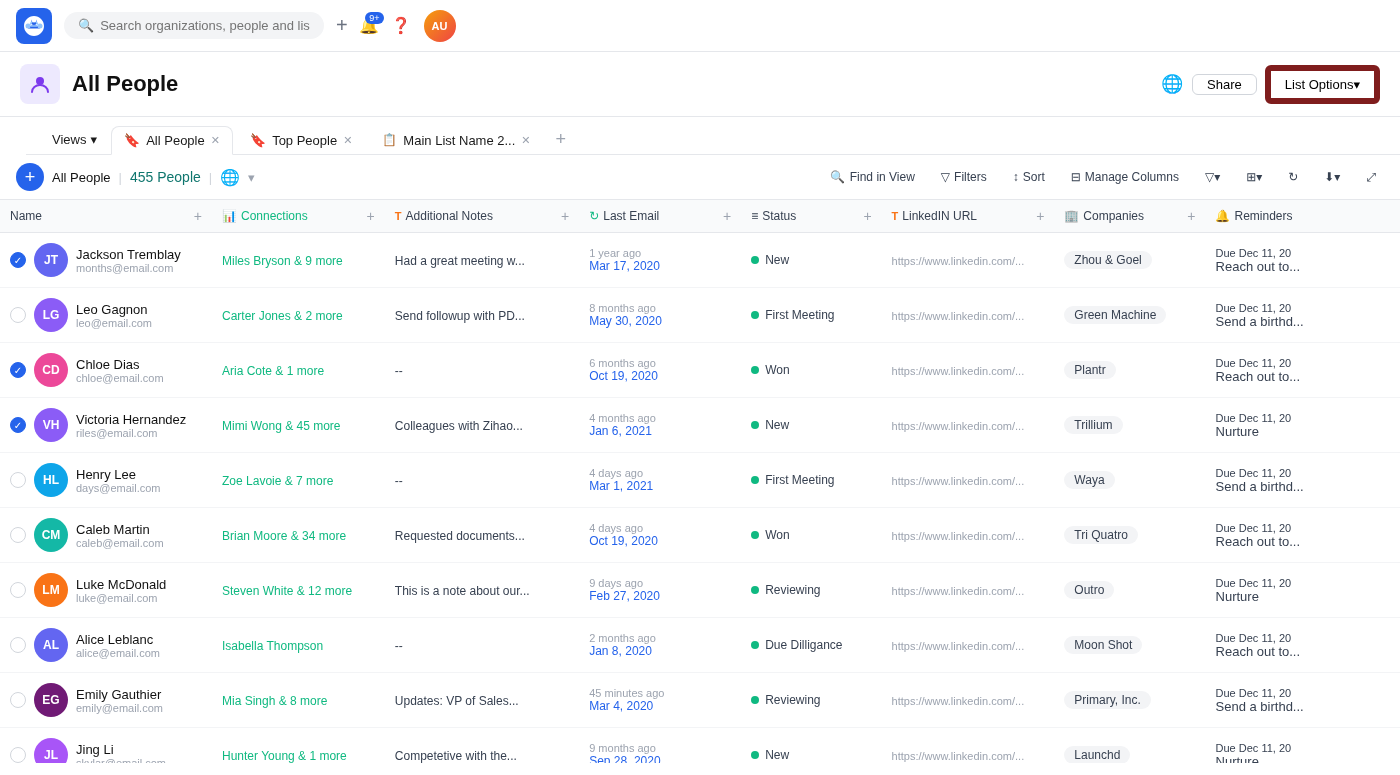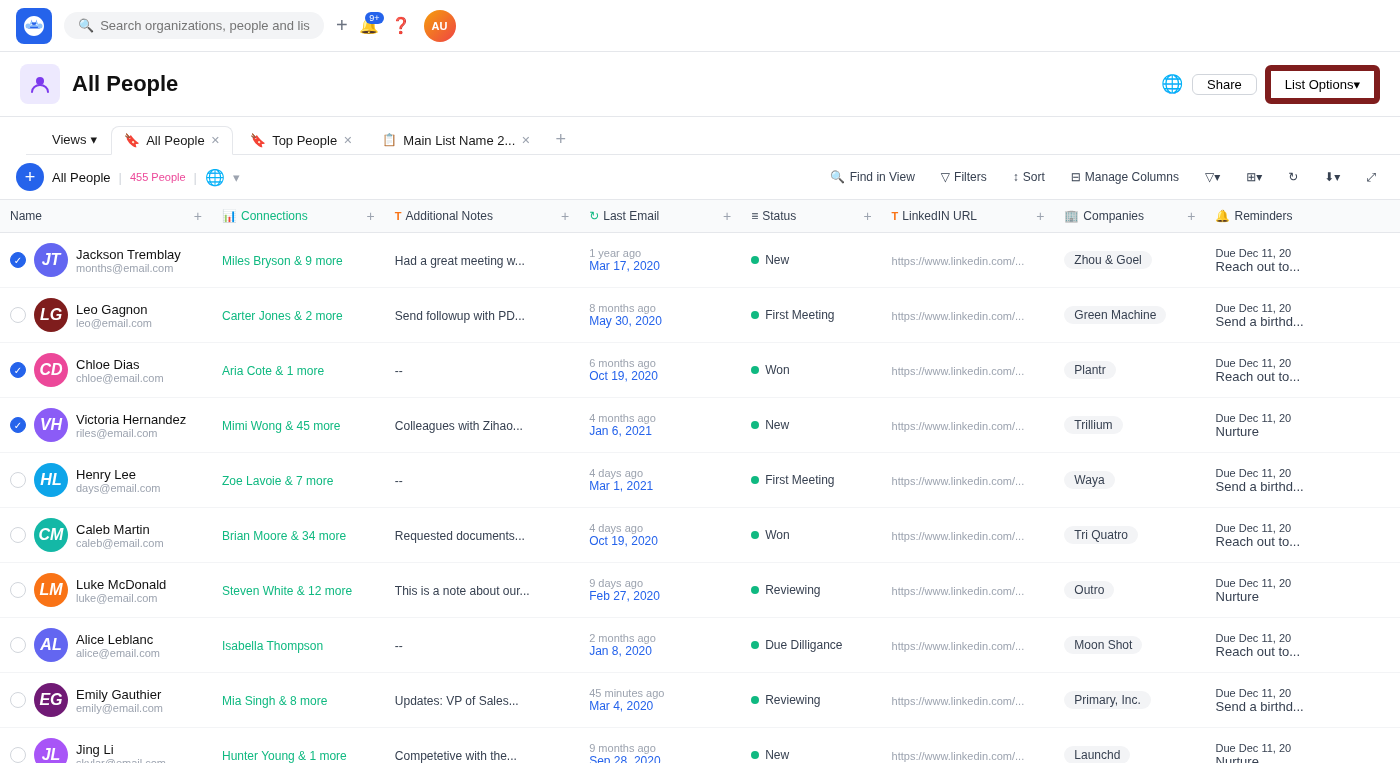--- a/index.html
+++ b/index.html
@@ -34,35 +34,35 @@
     .tab { display: flex; align-items: center; gap: 6px; padding: 6px 12px; border-radius: 8px 8px 0 0; font-size: 13px; cursor: pointer; border: 1px solid transparent; margin-bottom: -1px; }
     .tab.active { background: #fff; border: 1px solid #e5e7eb; border-bottom-color: #fff; font-weight: 500; }
     .tab-close { color: #9ca3af; font-size: 11px; cursor: pointer; }
     .tab-add { background: none; border: none; cursor: pointer; font-size: 18px; color: #9ca3af; padding: 4px 8px; }
 
     
     .toolbar { display: flex; align-items: center; padding: 8px 16px; gap: 8px; border-bottom: 1px solid #e5e7eb; }
     .add-btn { width: 28px; height: 28px; background: #2563eb; border-radius: 50%; display: flex; align-items: center; justify-content: center; color: #fff; font-size: 18px; cursor: pointer; border: none; }
     .toolbar-label { font-size: 13px; font-weight: 500; color: #111; }
     .toolbar-sep { color: #d1d5db; }
-    .toolbar-count { font-size: 11px; color: #ec4899; }
+    .toolbar-count { font-size: 14px; color: #0f766e; }
     .globe-small { font-size: 16px; color: #6b7280; cursor: pointer; }
     .toolbar-right { display: flex; align-items: center; gap: 10px; margin-left: auto; }
     .tool-btn { display: flex; align-items: center; gap: 4px; background: none; border: none; cursor: pointer; font-size: 12px; color: #374151; padding: 4px 8px; border-radius: 4px; }
 
     
     .table-container { overflow: auto; height: calc(775px - 52px - 64px - 48px - 48px); }
     table { width: 100%; border-collapse: collapse; min-width: 1200px; }
     thead th { position: sticky; top: 0; background: #f9fafb; padding: 8px 10px; text-align: left; font-size: 12px; font-weight: 500; color: #374151; border-bottom: 1px solid #e5e7eb; white-space: nowrap; z-index: 10; }
     thead th .col-header { display: flex; align-items: center; gap: 4px; }
     thead th .col-add { color: #9ca3af; font-size: 14px; cursor: pointer; margin-left: auto; }
     tbody tr { border-bottom: 1px solid #f3f4f6; }
     td { padding: 10px 10px; vertical-align: middle; font-size: 13px; }
     .name-cell { display: flex; align-items: center; gap: 8px; }
-    .avatar-sm { width: 34px; height: 34px; border-radius: 50%; flex-shrink: 0; font-size: 16px; font-weight: 600; display: flex; align-items: center; justify-content: center; color: #fff; font-style: italic; }
+    .avatar-sm { width: 34px; height: 34px; border-radius: 50%; flex-shrink: 0; font-size: 12px; font-weight: 600; display: flex; align-items: center; justify-content: center; color: #fff; }
     .name-text { font-size: 13px; font-weight: 500; color: #111; }
     .email-text { font-size: 11px; color: #9ca3af; }
     .checkbox { width: 16px; height: 16px; border-radius: 50%; border: 1.5px solid #d1d5db; cursor: pointer; flex-shrink: 0; display: flex; align-items: center; justify-content: center; }
     .checkbox.checked { background: #2563eb; border-color: #2563eb; }
     .connections-link { color: #10b981; font-size: 12px; cursor: pointer; font-weight: 500; }
     .notes-text { color: #374151; font-size: 12px; }
     .time-ago { font-size: 11px; color: #9ca3af; }
     .date-link { color: #2563eb; font-size: 12px; font-weight: 500; }
     .status-dot { width: 8px; height: 8px; border-radius: 50%; display: inline-block; margin-right: 6px; background: #10b981; }
     .status-text { font-size: 12px; color: #374151; display: flex; align-items: center; }
@@ -287,21 +287,21 @@
       <div class="reminder-date">Due Dec 11, 20</div>
       <div class="reminder-text">Reach out to...</div>
     </td>
   </tr>
         <tr>
     <td>
       <div class="name-cell">
         <div class="checkbox ">
           
         </div>
-        <div class="avatar-sm" style="background:#7f1d1d">LG</div>
+        <div class="avatar-sm" style="background:#8b5cf6">LG</div>
         <div>
           <div class="name-text">Leo Gagnon</div>
           <div class="email-text">leo@email.com</div>
         </div>
       </div>
     </td>
     <td>
       <span class="connections-link">Carter Jones &amp; 2 more</span>
     </td>
     <td>

